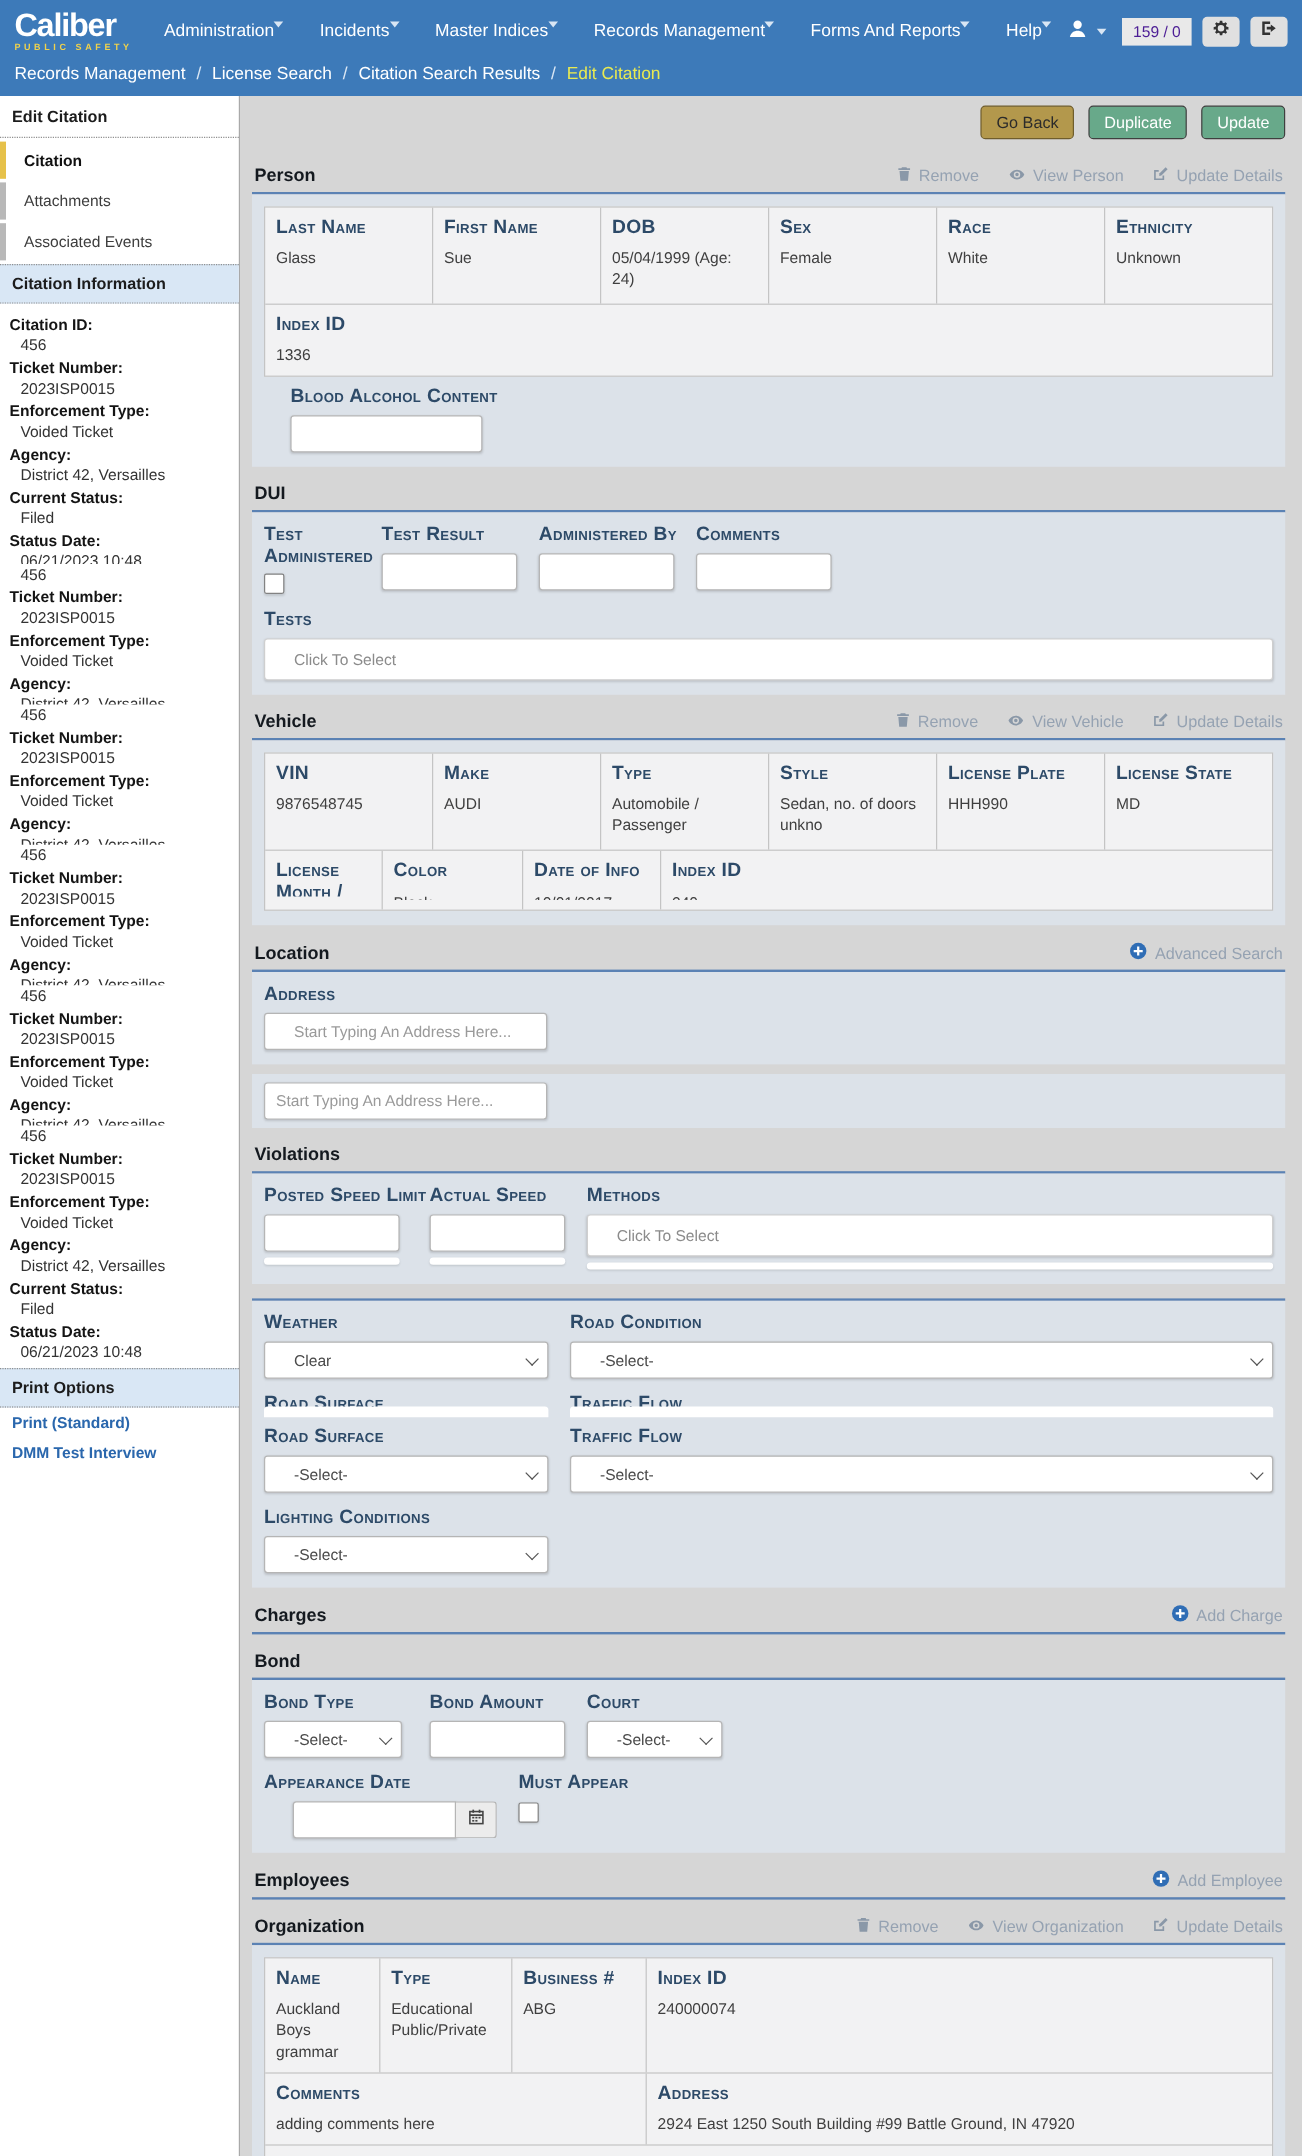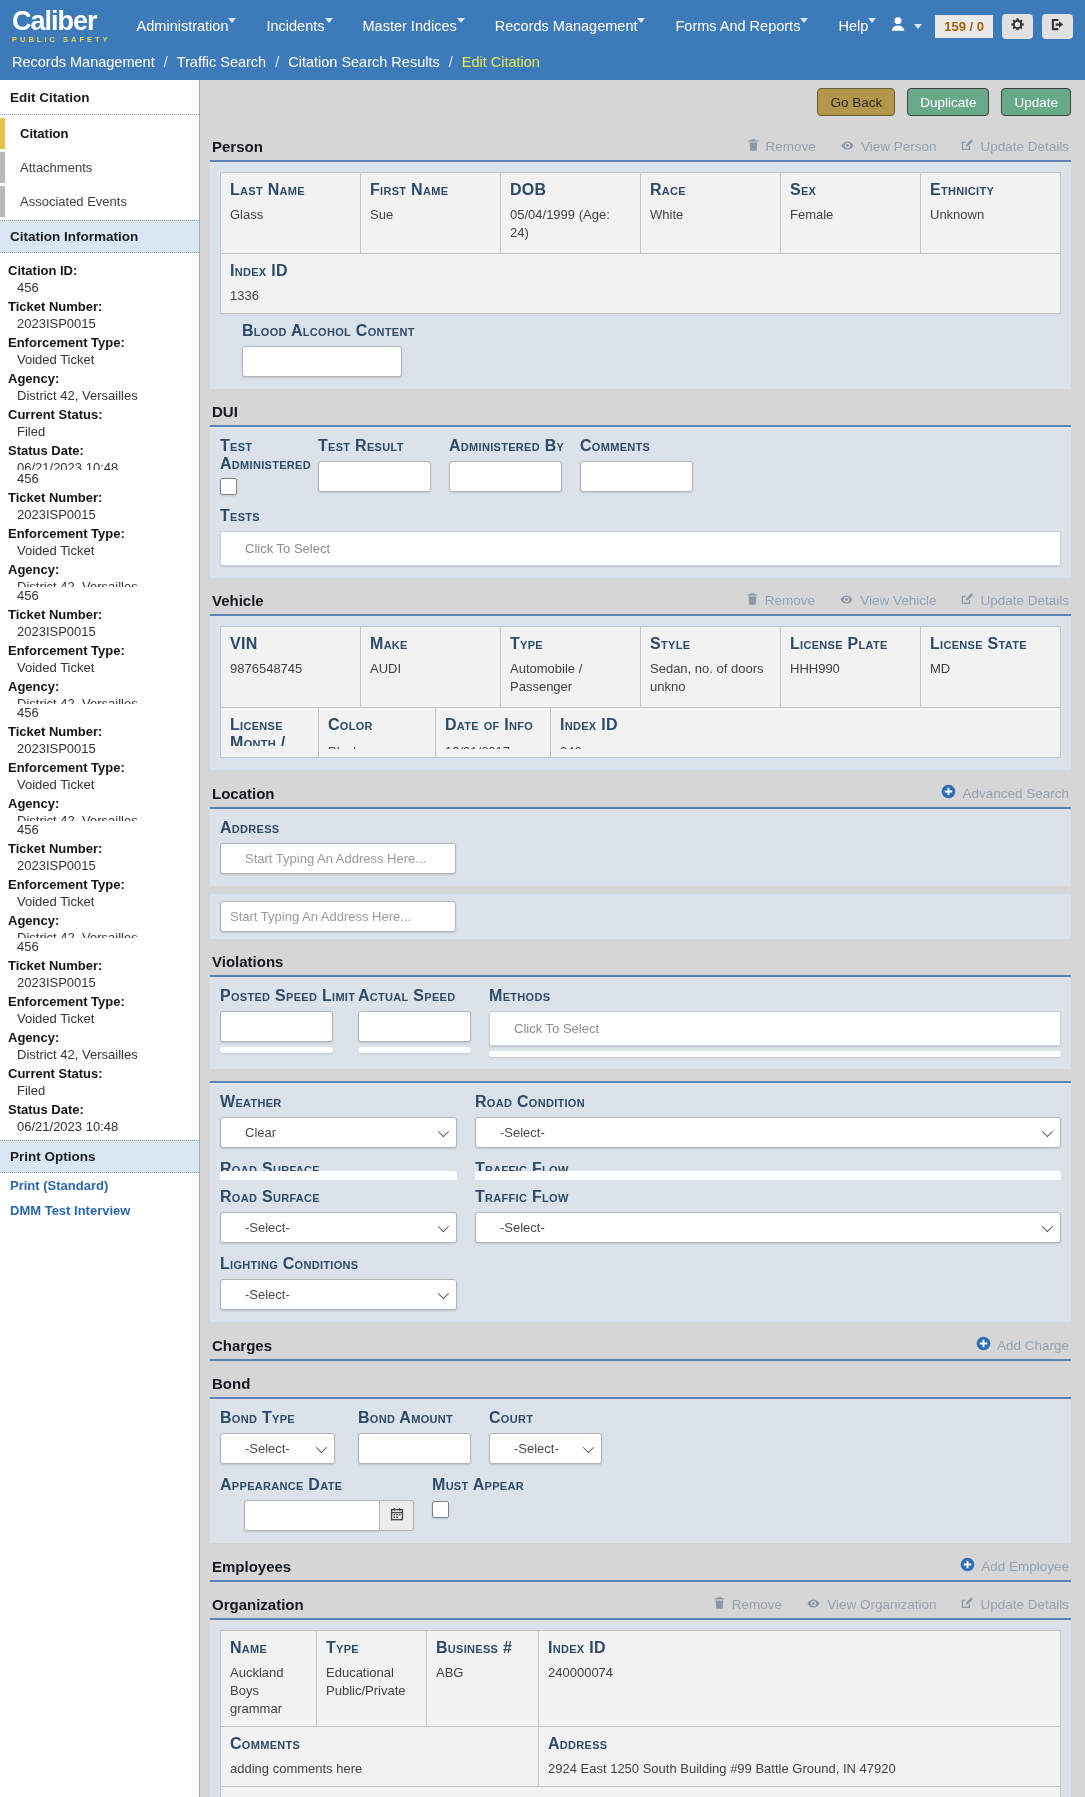--- a/index.html
+++ b/index.html
@@ -10,21 +10,21 @@
   .navbar { background:#3d7ab9; color:#fff; padding:6px 12px 10px; }
   .nav-row1 { display:flex; align-items:center; height:40px; }
   .brand { margin-right:26px; cursor:pointer; line-height:1; }
   .brand-name { font-size:27px; font-weight:bold; letter-spacing:-1px; color:#fff; }
   .brand-tag { font-size:7.5px; letter-spacing:3px; color:#f0d24b; font-weight:bold; margin-top:1px; }
   .menus { display:flex; gap:30px; align-items:center; font-size:14.5px; }
   .menu-item { display:flex; align-items:flex-start; gap:0; cursor:pointer; white-space:nowrap; }
   .caret { width:0; height:0; border-left:4px solid transparent; border-right:4px solid transparent; border-top:5px solid #d9e6f4; display:inline-block; }
   .nav-right { margin-left:auto; display:flex; align-items:center; gap:9px; }
   .user { display:flex; align-items:center; gap:7px; cursor:pointer; margin-right:4px; }
-  .badge { background:#e9e9e9; color:#a16207; font-weight:bold; font-size:13px; border-radius:0; padding:4px 9px; cursor:pointer; }
+  .badge { background:#e9e9e9; color:#4c1d95; font-weight:normal; font-size:13px; border-radius:0; padding:4px 9px; cursor:pointer; }
   .icon-btn { background:#e0e0e0; border-radius:4px; width:31px; height:25px; display:flex; align-items:center; justify-content:center; cursor:pointer; }
   .nav-row2 { display:flex; align-items:center; gap:9px; font-size:14.5px; margin-top:8px; }
   .crumb { color:#fff; cursor:pointer; text-decoration:none; }
   .crumb-sep { color:#dce8f5; }
   .crumb-current { color:#e9ea51; }
 
   
   .layout { display:flex; align-items:stretch; min-height:1650px; }
   .sidebar { width:200px; background:#fff; border-right:1px solid #a9a9a9; font-size:13px; flex-shrink:0; }
   .main { flex:1; padding:0 14px 0 10px; }
@@ -154,21 +154,21 @@
           <span><svg width="15" height="15" viewBox="0 0 16 16" fill="#333">
               <path d="M2 2h7v2.2H4.2v7.6H9V14H2z"></path>
               <path d="M9.6 4.6 14 8l-4.4 3.4V9.2H6V6.8h3.6z"></path>
             </svg></span>
         </span>
     </div>
   </div>
   <div class="nav-row2">
     <a class="crumb">Records Management</a>
     <span class="crumb-sep">/</span>
-    <a class="crumb">Traffic Search</a>
+    <a class="crumb">License Search</a>
     <span class="crumb-sep">/</span>
     <a class="crumb">Citation Search Results</a>
     <span class="crumb-sep">/</span>
     <span class="crumb crumb-current">Edit Citation</span>
   </div>
 </div>
 
 <div class="layout">
 
   <div class="sidebar">
@@ -296,26 +296,26 @@
               </div>
             <div class="cell eq row1h">
                 <div class="lab">First Name</div>
                 <div class="val">Sue</div>
               </div>
             <div class="cell eq row1h">
                 <div class="lab">DOB</div>
                 <div class="val">05/04/1999 (Age: 24)</div>
               </div>
             <div class="cell eq row1h">
+                <div class="lab">Sex</div>
+                <div class="val">Female</div>
+              </div>
+            <div class="cell eq row1h">
                 <div class="lab">Race</div>
                 <div class="val">White</div>
-              </div>
-            <div class="cell eq row1h">
-                <div class="lab">Sex</div>
-                <div class="val">Female</div>
               </div>
             <div class="cell eq row1h">
                 <div class="lab">Ethnicity</div>
                 <div class="val">Unknown</div>
               </div>
           </div>
           <div class="trow">
             <div class="cell grow">
                 <div class="lab">Index ID</div>
                 <div class="val">1336</div>

